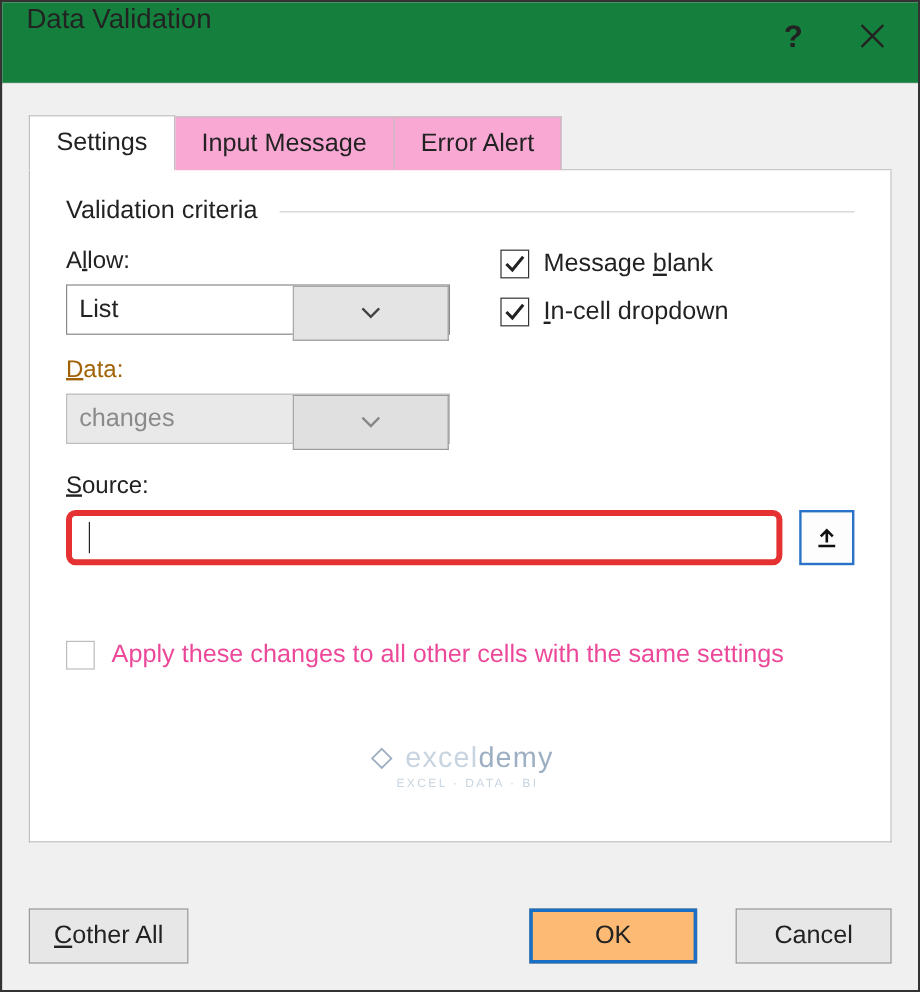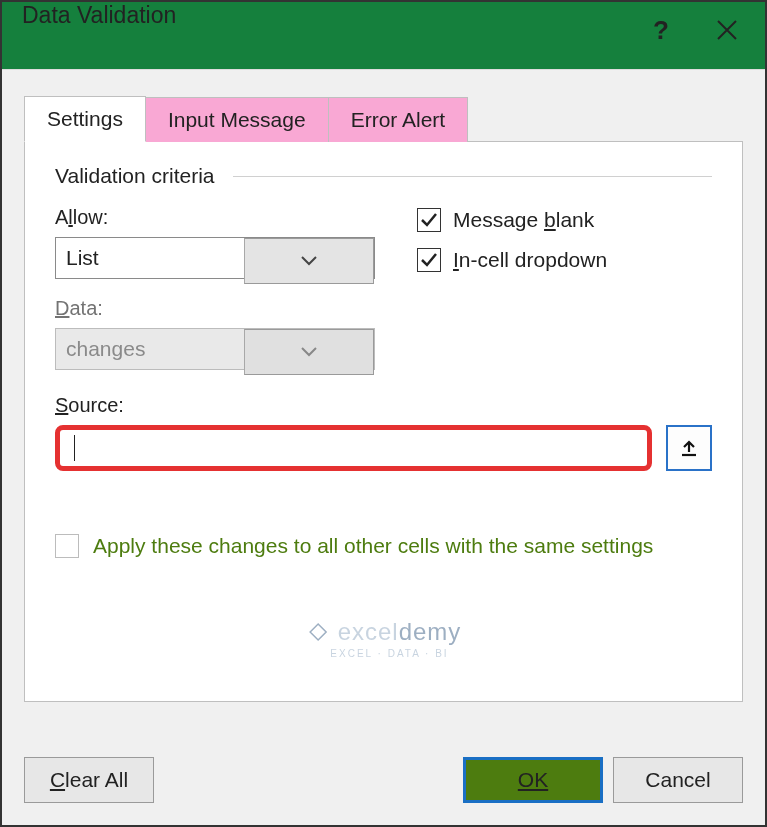--- a/index.html
+++ b/index.html
@@ -124,21 +124,21 @@
     margin-bottom: 6px;
   }
   .col-left { width: 340px; }
   .col-right { flex: 1; padding-left: 22px; padding-top: 2px; }
 
   .label {
     display: block;
     margin-bottom: 8px;
     font-size: 20px;
   }
-  .label.disabled { color: #737373; }
+  .label.disabled { color: #a16207; }
 
   .u { text-decoration: underline; }
 
   .combo {
     display: flex;
     width: 320px;
     height: 42px;
     border: 1px solid #8a8a8a;
     background: #fff;
     margin-bottom: 18px;
@@ -220,21 +220,21 @@
   }
   .apply-row .box {
     width: 24px; height: 24px;
     border: 1.5px solid #bcbcbc;
     margin-right: 14px;
     background: #fff;
     flex-shrink: 0;
     margin-top: 3px;
   }
   .apply-row .txt {
-    color: #4d7c0f;
+    color: #ec4899;
     line-height: 1.4;
   }
 
   .footer {
     display: flex;
     align-items: center;
     padding: 16px 22px 22px 22px;
     background: #f0f0f0;
   }
   .btn {
@@ -244,24 +244,23 @@
     background: #e7e7e7;
     font-size: 21px;
     display: flex;
     align-items: center;
     justify-content: center;
     padding: 0 20px;
   }
   .spacer { flex: 1; }
   .btn.primary {
     border: 3px solid #1a6fc4;
-    background: #4d7c0f;
+    background: #fdba74;
     min-width: 140px;
-    margin-right: 10px;
-    text-decoration: underline;
+    margin-right: 32px;
   }
 
   .watermark {
     position: absolute;
     bottom: 82px;
     left: 50%;
     transform: translateX(-50%);
     display: flex;
     flex-direction: column;
     align-items: center;
@@ -402,21 +401,21 @@
       </div>
       <div class="sub">EXCEL · DATA · BI</div>
     </div>
 
   </div>
 
   <div class="footer">
     <div class="btn">
       <span></span>
         <span class="u">C</span>
-        <span>lear All</span>
+        <span>other All</span>
     </div>
     <div class="spacer"></div>
     <div class="btn primary">
       <span>OK</span>
     </div>
     <div class="btn">
       <span>Cancel</span>
     </div>
   </div>
 

